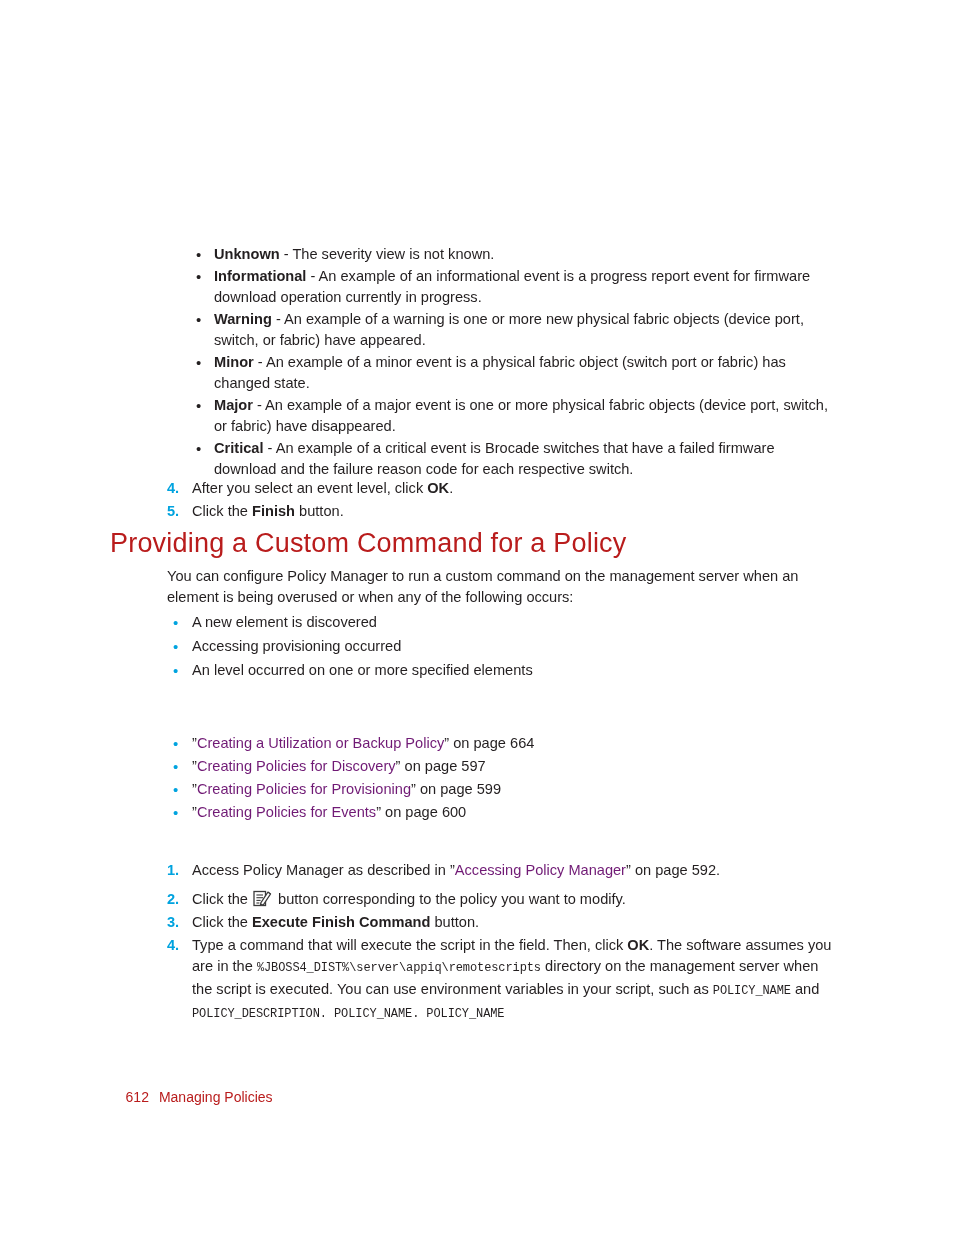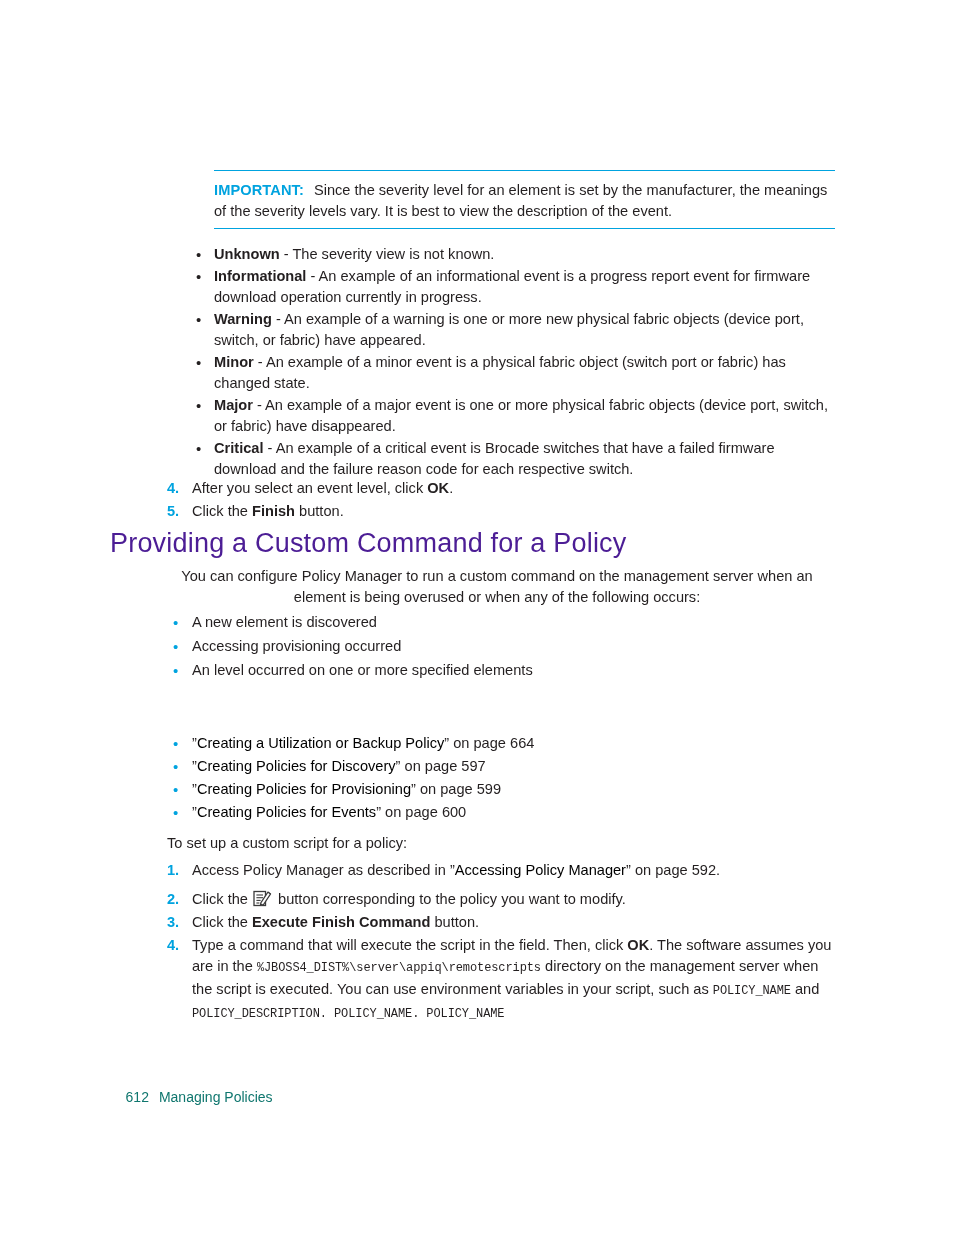--- a/index.html
+++ b/index.html
@@ -160,29 +160,29 @@
   .list-steps-b > li.s2 { margin-bottom: 2px; }
   .list-steps-b > li.s3 { margin-bottom: 2px; }
 
   
   .h1 {
     position: absolute;
     left: 110px;
     top: 527px;
     font-size: 27px;
     line-height: 32px;
-    color: #4c1d95;
+    color: #b91c1c;
     font-weight: normal;
     letter-spacing: 0.2px;
     margin: 0;
   }
 
   
   b, .bold { font-weight: bold; }
-  .link { color: #000000; }
+  .link { color: #701a75; }
   .quo { color: #231f20; }
   .mono {
     font-family: "Liberation Mono", "DejaVu Sans Mono", monospace;
     font-size: 12px;
     letter-spacing: -0.1px;
     color: #231f20;
   }
 
   
   .edit-icon {
@@ -195,37 +195,30 @@
   }
   .edit-icon svg { display: block; }
 
   
   .footer {
     position: absolute;
     left: 110px;
     top: 1067px;
     font-size: 14px;
     line-height: 20px;
-    color: #0f766e;
+    color: #b91c1c;
     white-space: pre;
   }
   .footer .pg { margin-right: 10px; }
 </style>
 </head>
 <body>
 
 <div class="page">
 
-  <div class="note">
-    <div class="note-rule"></div>
-    <div class="note-body">
-      <span class="note-label">IMPORTANT:</span><span class="note-label-gap"></span><span>Since the severity level for an element is set by the manufacturer, the meanings of the severity levels vary. It is best to view the description of the event.</span>
-    </div>
-    <div class="note-rule"></div>
-  </div>
 
   <ul class="blist list-severity">
     <li>
       <span class="bullet">•</span>
       <span class="btext"><b>Unknown</b><span> - The severity view is not known.</span></span>
     </li>
     <li>
       <span class="bullet">•</span>
       <span class="btext"><b>Informational</b><span> - An example of an informational event is a progress report event for firmware download operation currently in progress.</span></span>
     </li>
@@ -253,21 +246,21 @@
       <span>After you select an event level, click </span><b>OK</b><span>.</span>
     </li>
     <li>
       <span class="num">5.</span>
       <span>Click the </span><b>Finish</b><span> button.</span>
     </li>
   </ol>
 
   <h1 class="h1">Providing a Custom Command for a Policy</h1>
 
-  <div class="para" style="left:167px; top:566px; width:660px;text-align:center;">You can configure Policy Manager to run a custom command on the management server when an element is being overused or when any of the following occurs:</div>
+  <div class="para" style="left:167px; top:566px; width:660px;">You can configure Policy Manager to run a custom command on the management server when an element is being overused or when any of the following occurs:</div>
 
   <ul class="blist list-cyan list-occurs">
     <li>
       <span class="bullet">•</span>
       <span class="btext">A new element is discovered</span>
     </li>
     <li>
       <span class="bullet">•</span>
       <span class="btext">Accessing provisioning occurred</span>
     </li>
@@ -290,21 +283,20 @@
     <li>
       <span class="bullet">•</span>
       <span class="btext"><span class="quo">”</span><a class="link">Creating Policies for Provisioning</a><span class="quo">”</span><span> on page 599</span></span>
     </li>
     <li>
       <span class="bullet">•</span>
       <span class="btext"><span class="quo">”</span><a class="link">Creating Policies for Events</a><span class="quo">”</span><span> on page 600</span></span>
     </li>
   </ul>
 
-  <div class="para" style="left:167px; top:833px; width:660px;">To set up a custom script for a policy:</div>
 
   <ol class="nlist list-steps-b">
     <li class="s1">
       <span class="num">1.</span>
       <span>Access Policy Manager as described in </span><span class="quo">”</span><a class="link">Accessing Policy Manager</a><span class="quo">”</span><span> on page 592.</span>
     </li>
 
     <li class="s2">
       <span class="num">2.</span>
       <span>Click the </span><span class="edit-icon"><svg width="19" height="17" viewBox="0 0 19 17" xmlns="http://www.w3.org/2000/svg">

